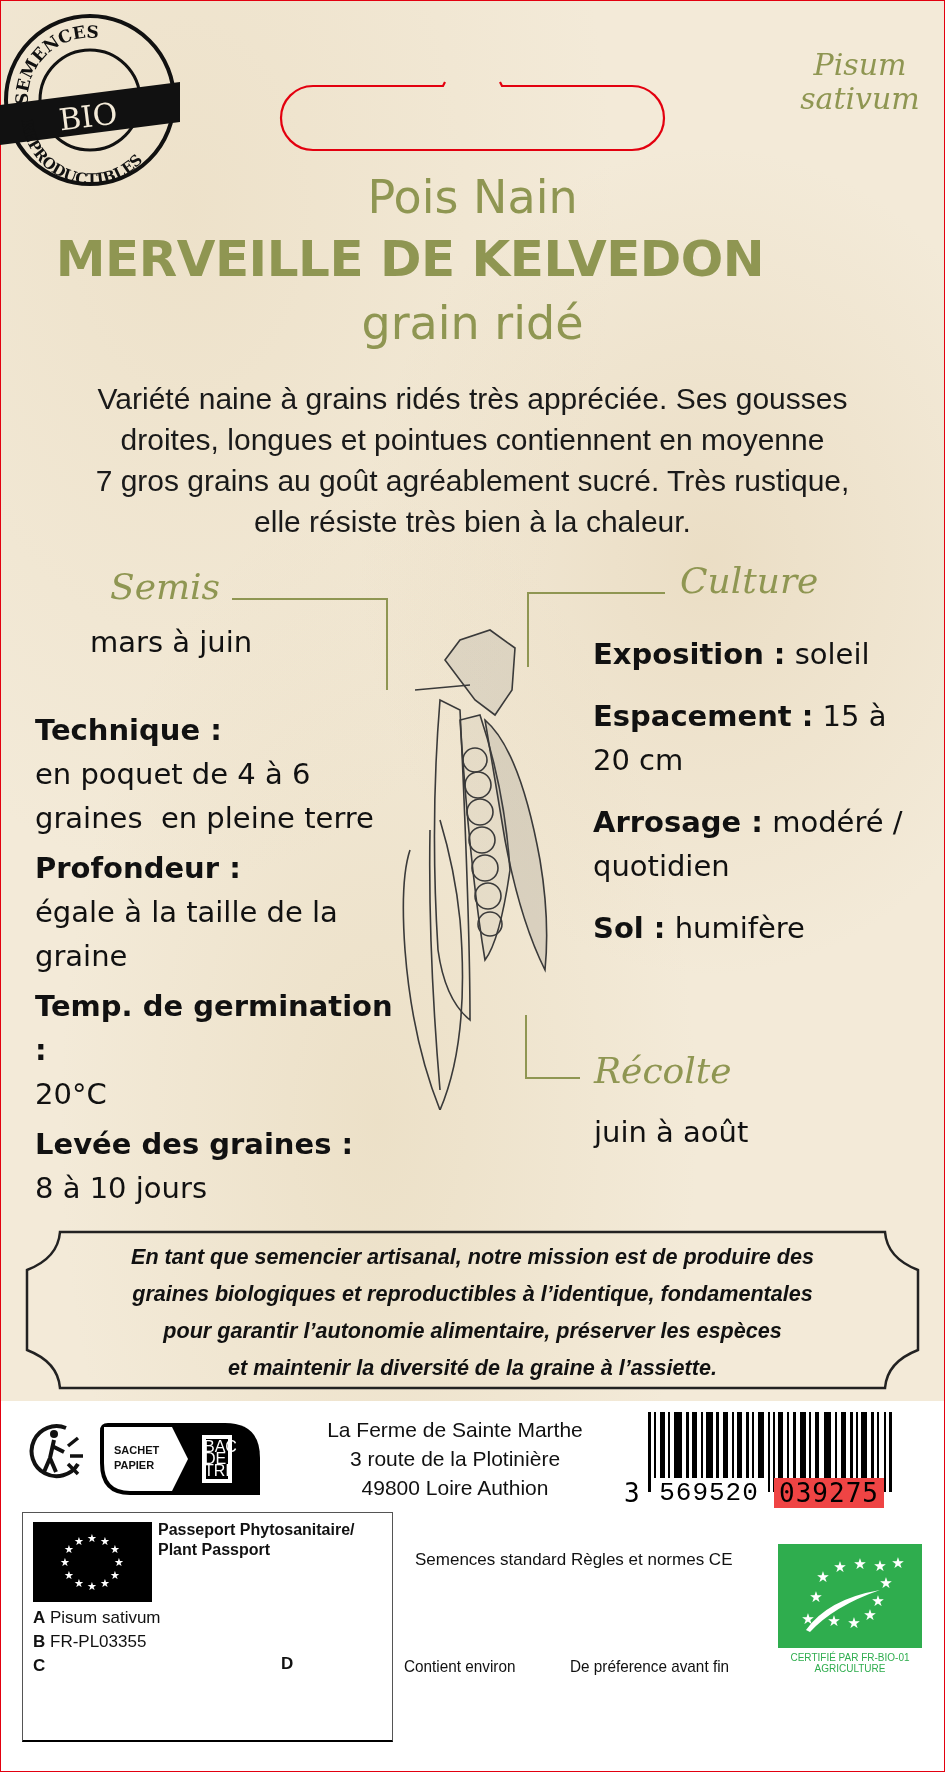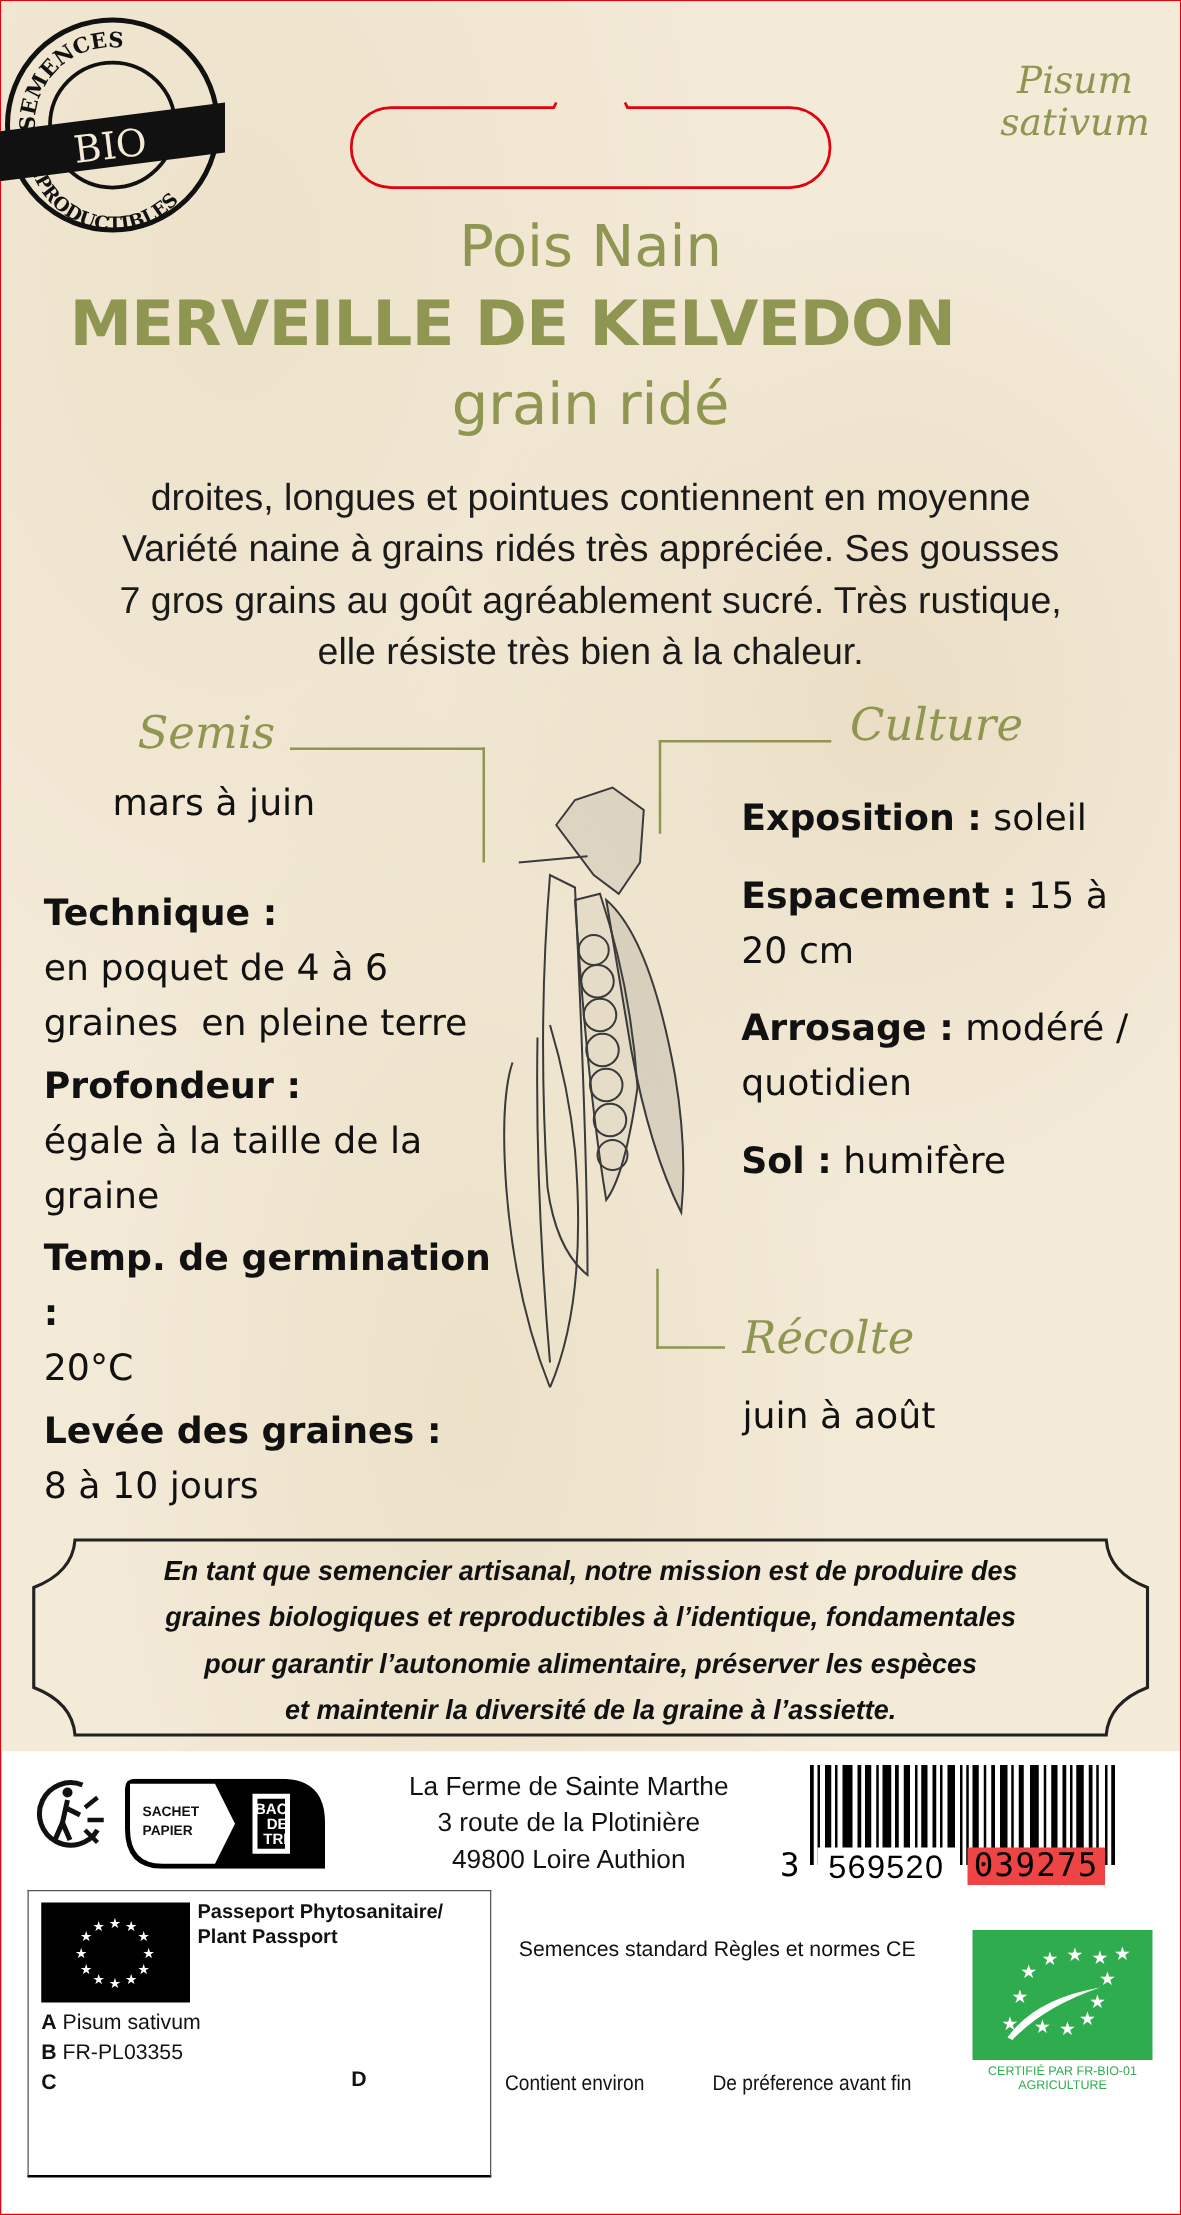--- a/index.html
+++ b/index.html
@@ -73,22 +73,22 @@
 <div class="abs latin script">
   <div>Pisum</div>
   <div>sativum</div>
 </div>
 
 <div class="abs title1">Pois Nain</div>
 <div class="abs title2">MERVEILLE DE KELVEDON</div>
 <div class="abs title3">grain ridé</div>
 
 <div class="abs desc">
+  <div>Variété naine à grains ridés très appréciée. Ses gousses</div>
   <div>droites, longues et pointues contiennent en moyenne</div>
-  <div>Variété naine à grains ridés très appréciée. Ses gousses</div>
   <div>7 gros grains au goût agréablement sucré. Très rustique,</div>
   <div>elle résiste très bien à la chaleur.</div>
 </div>
 
 <div class="abs script sec-head" style="left:110px; top:566px;">Semis</div>
 <div class="olive-line" style="left:232px; top:598px; width:156px; height:2px;"></div>
 <div class="olive-line" style="left:386px; top:598px; width:2px; height:92px;"></div>
 <div class="abs block" style="left:90px; top:620px;">mars à juin</div>
 
 <div class="abs block" style="left:35px; top:708px; width:360px;">
@@ -171,21 +171,21 @@
   <svg width="160" height="72" viewBox="0 0 160 72">
     <path d="M 8 0 L 125 0 Q 160 0 160 35 L 160 72 L 30 72 Q 0 72 0 40 L 0 8 Q 0 0 8 0 Z" fill="#000"></path>
     <path d="M 4 4 L 72 4 L 88 36 L 72 68 L 30 68 Q 4 68 4 40 Z" fill="#fff"></path>
     <rect x="102" y="12" width="30" height="48" fill="#fff"></rect>
     <rect x="106" y="16" width="22" height="40" fill="#000"></rect>
   </svg>
   <div class="abs footer-text" style="left:14px; top:20px; width:60px; font-size:11px; font-weight:bold; line-height:15px;">
     <div>SACHET</div>
     <div>PAPIER</div>
   </div>
-  <div class="abs footer-text" style="left:104px; top:18px; width:26px; text-align:right; font-size:12px; font-weight:bold; line-height:12px; color:#fff;">
+  <div class="abs footer-text" style="left:104px; top:18px; width:26px; text-align:left; font-size:16px; font-weight:normal; line-height:12px; color:#fff;">
     <div>BAC</div>
     <div>DE</div>
     <div>TRI</div>
   </div>
 </div>
 
 <div class="abs footer-text" style="left:290px; top:1415px; width:330px; text-align:center; font-size:21px; line-height:29px;">
   <div>La Ferme de Sainte Marthe</div>
   <div>3 route de la Plotinière</div>
   <div>49800 Loire Authion</div>
@@ -222,21 +222,21 @@
       <rect x="193" y="0" width="5" height="70"></rect>
     <rect x="202" y="0" width="3" height="70"></rect>
       <rect x="208" y="0" width="2" height="70"></rect>
       <rect x="213" y="0" width="6" height="70"></rect>
     <rect x="223" y="0" width="3" height="70"></rect>
       <rect x="229" y="0" width="2" height="70"></rect>
     <rect x="236" y="0" width="2" height="80"></rect>
       <rect x="241" y="0" width="3" height="80"></rect>
   </svg>
   <div class="abs" style="left:-24px; top:66px; font-family:'DejaVu Sans Mono', monospace; font-size:26px; color:#000;">3</div>
-  <div class="abs" style="left:6px; top:66px; width:110px; text-align:center; font-family:Liberation Sans, sans-serif; font-size:26px; color:#000; letter-spacing:1px; background:#fff;">569520</div>
+  <div class="abs" style="left:6px; top:66px; width:110px; text-align:center; font-family:Liberation Mono, monospace; font-size:26px; color:#000; letter-spacing:1px; background:#fff;">569520</div>
   <div class="abs" style="left:126px; top:66px; width:110px; text-align:center; font-family:'DejaVu Sans Mono', monospace; font-size:26px; color:#000; letter-spacing:1px; background:#ef4444;">039275</div>
 </div>
 
 <div class="abs passport"></div>
 <div class="abs eu-flag">
   <svg width="119" height="80" viewBox="0 0 119 80" fill="#fff">
     <g font-size="11" text-anchor="middle" font-family="DejaVu Sans, sans-serif">
       <text x="59" y="20">★</text>
         <text x="72" y="23">★</text>
         <text x="82" y="31">★</text>

